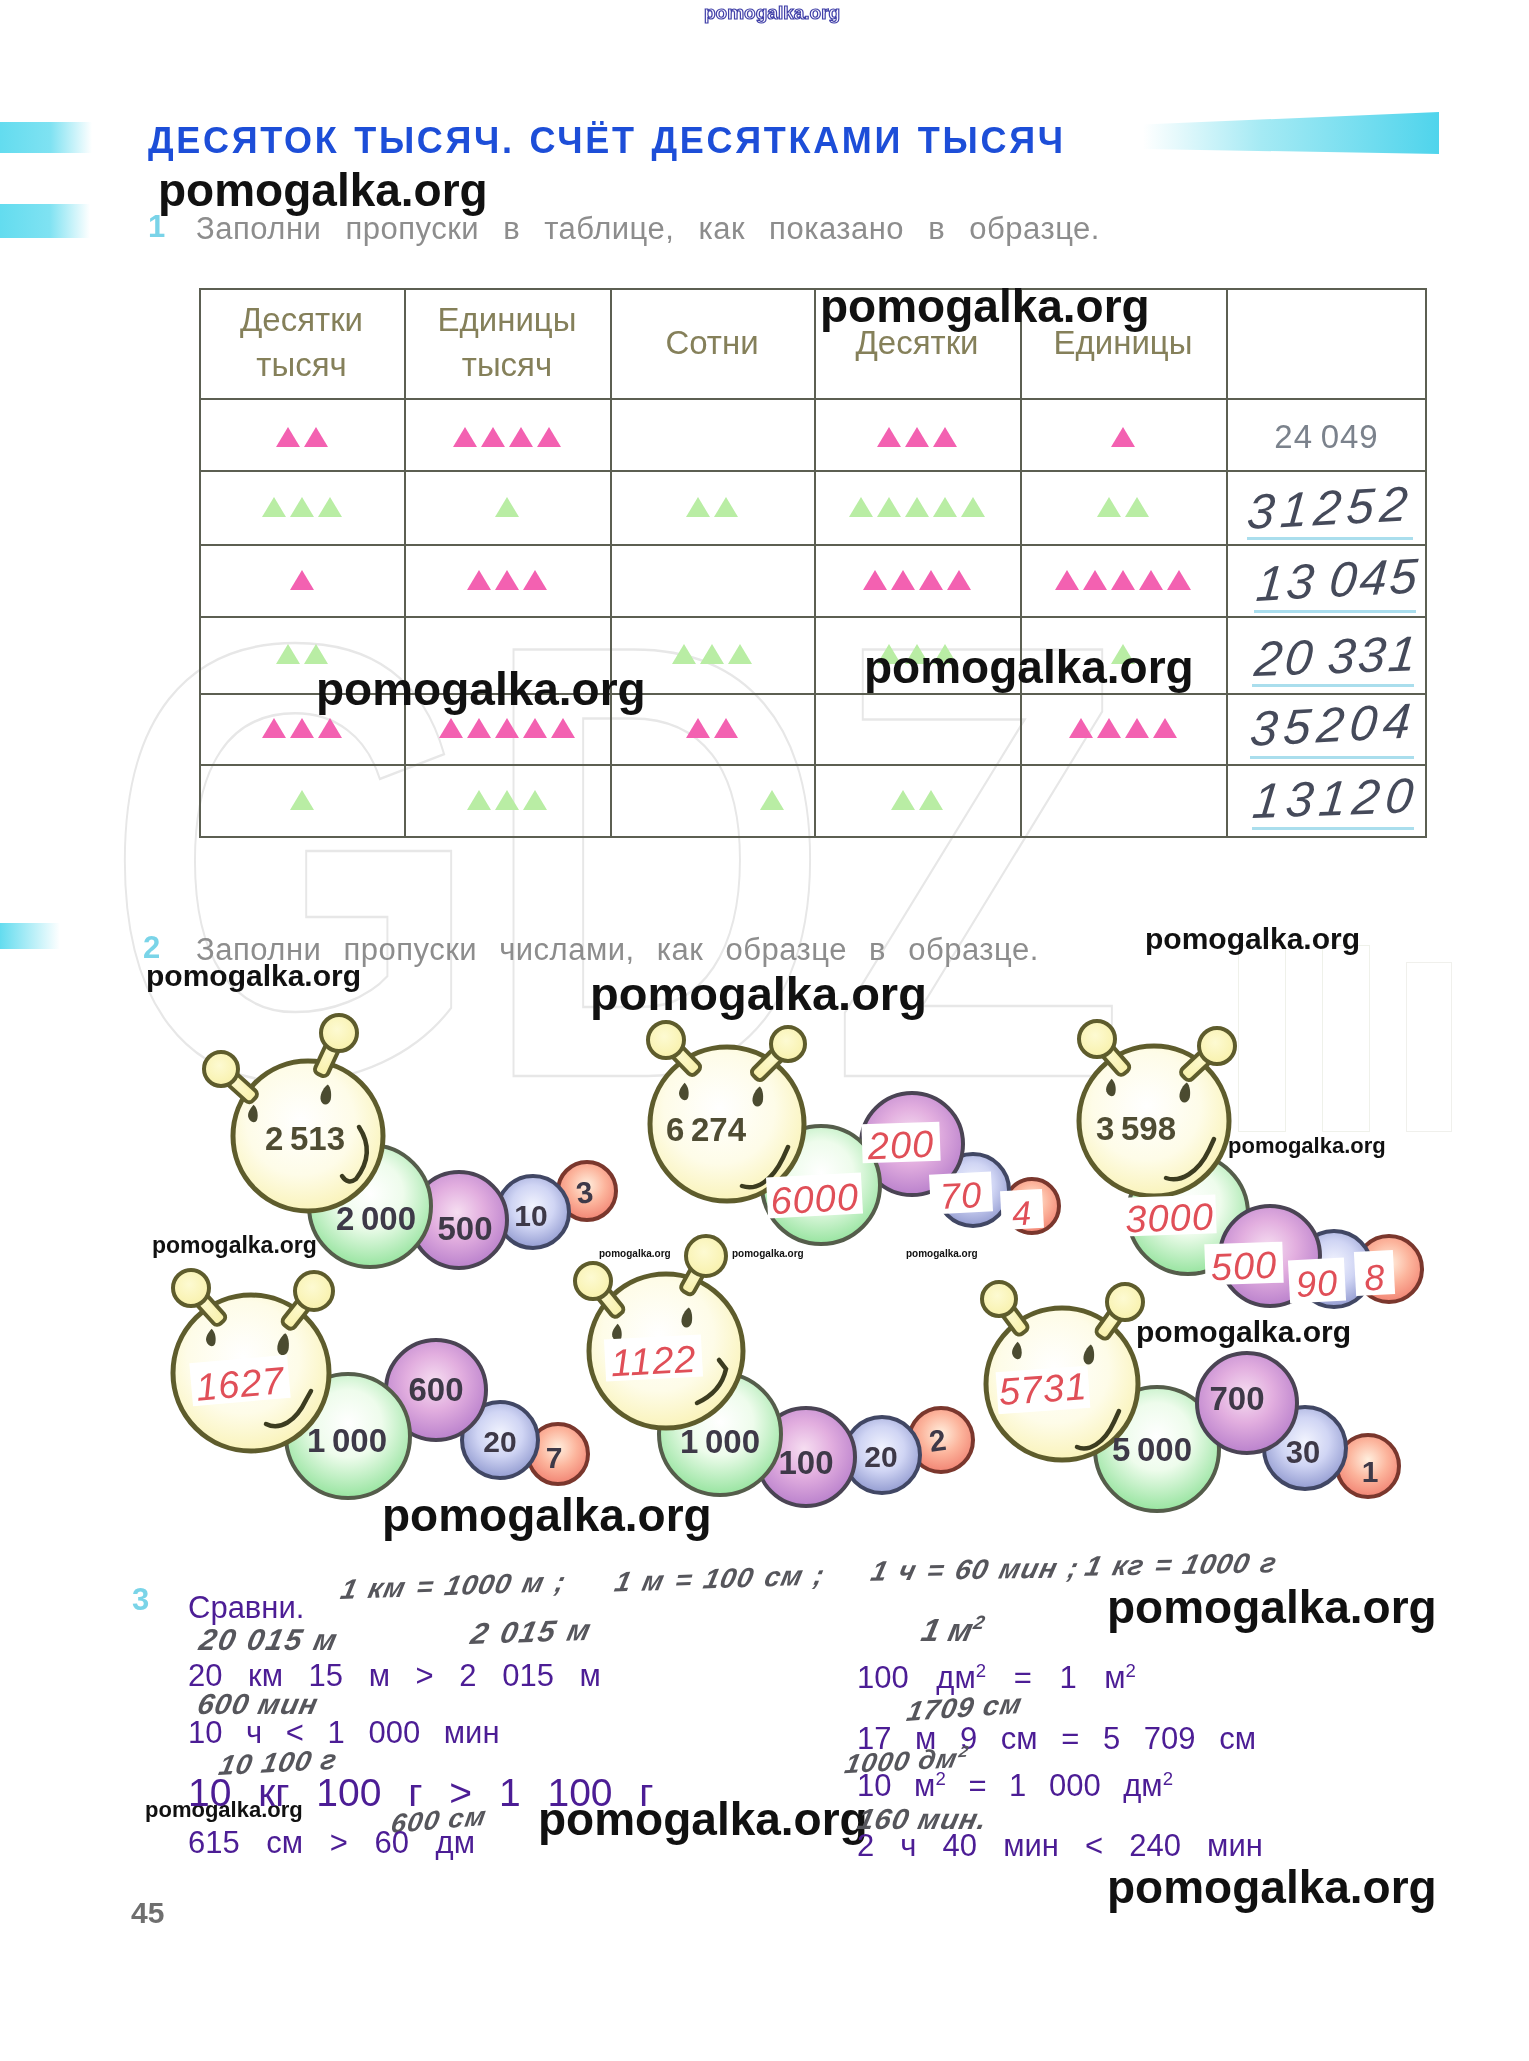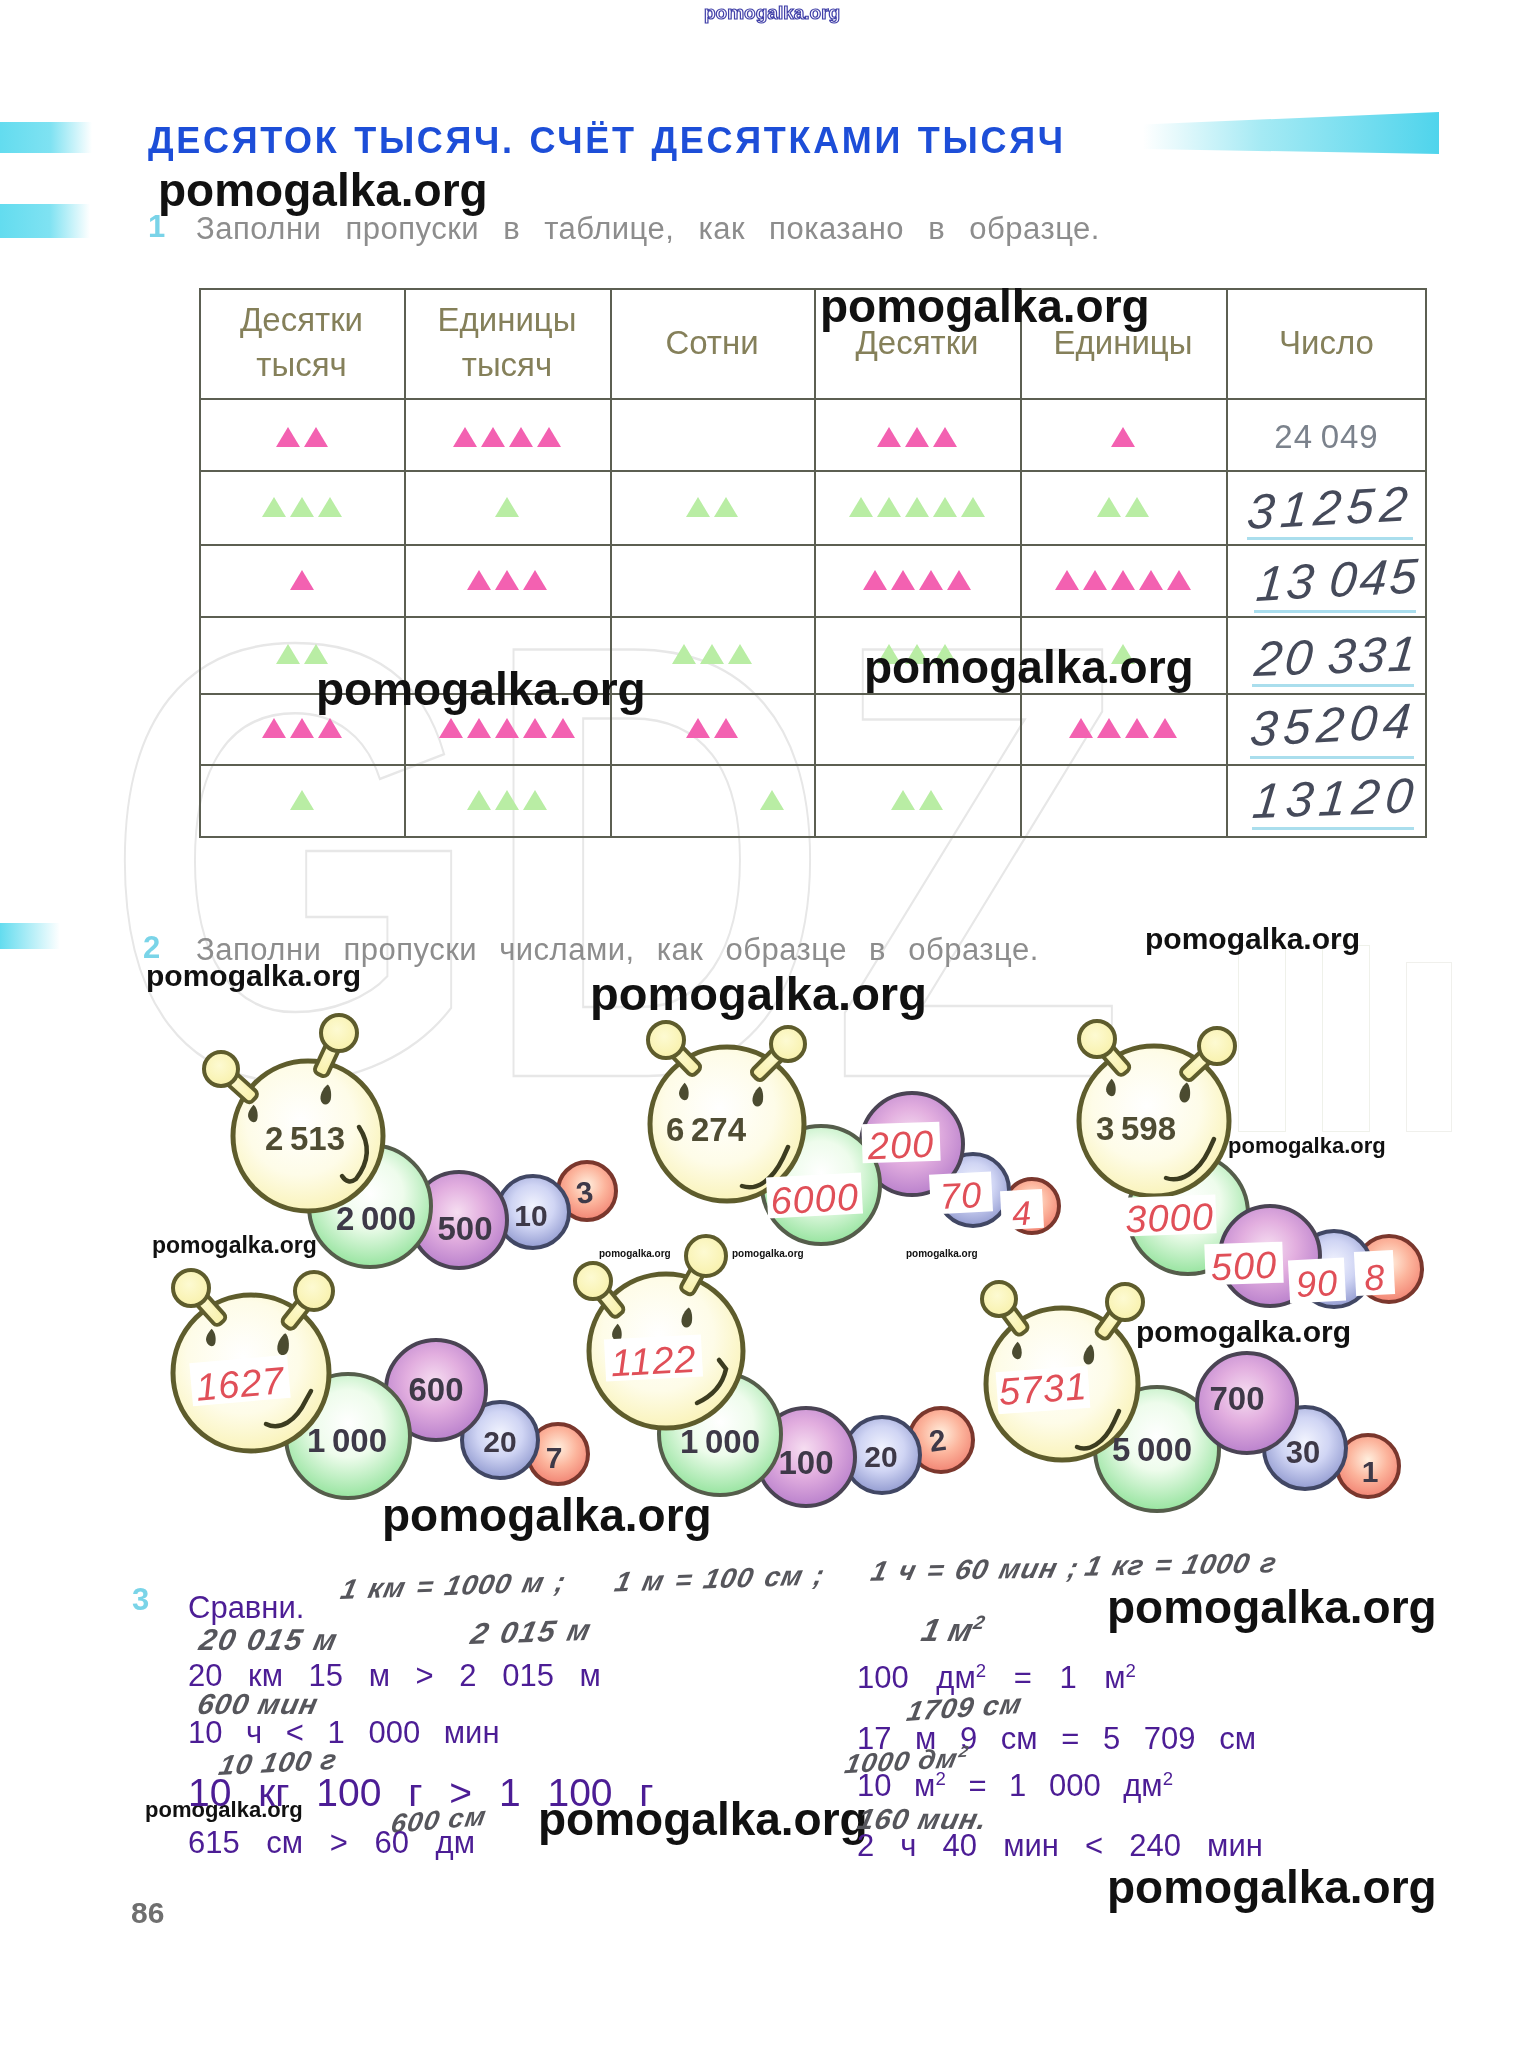--- a/index.html
+++ b/index.html
@@ -55,21 +55,20 @@
   <div class="vline" style="left:615px;top:0;height:550px;"></div>
   <div class="vline" style="left:821px;top:0;height:550px;"></div>
   <div class="vline" style="left:1027px;top:0;height:550px;"></div>
   <div class="vline" style="left:1226px;top:0;height:550px;"></div>
 
   <div class="cell" style="left:0;top:0;width:205px;height:110px;font-size:33px;color:#85805a;text-align:center;line-height:1.35;">Десятки<br>тысяч</div>
   <div class="cell" style="left:205px;top:0;width:206px;height:110px;font-size:33px;color:#85805a;text-align:center;line-height:1.35;">Единицы<br>тысяч</div>
   <div class="cell" style="left:411px;top:0;width:204px;height:110px;font-size:33px;color:#85805a;">Сотни</div>
   <div class="cell" style="left:615px;top:0;width:206px;height:110px;font-size:33px;color:#85805a;">Десятки</div>
   <div class="cell" style="left:821px;top:0;width:206px;height:110px;font-size:33px;color:#85805a;">Единицы</div>
-  <div class="cell" style="left:1027px;top:0;width:201px;height:110px;font-size:33px;color:#85805a;">Число</div>
 
   <div class="cell" style="left:0;top:116px;width:205px;height:66px;">
       <span class="tri tp"></span>
       <span class="tri tp"></span>
     </div>
   <div class="cell" style="left:205px;top:116px;width:206px;height:66px;">
       <span class="tri tp"></span>
       <span class="tri tp"></span>
       <span class="tri tp"></span>
       <span class="tri tp"></span>
@@ -443,13 +442,13 @@
 
 <div class="abs hwp" style="left:922px;top:1612px;font-size:32px;font-weight:bold;">1 м<sup>2</sup></div>
 <div class="prnt" style="left:857px;top:1660px;font-size:31px;word-spacing:19px;">100 дм<sup>2</sup> = 1 м<sup>2</sup></div>
 <div class="abs hwp" style="left:908px;top:1692px;font-size:28px;font-weight:bold;letter-spacing:1px;transform:skewX(-14deg) rotate(-4deg);">1709 см</div>
 <div class="prnt" style="left:857px;top:1721px;font-size:31px;word-spacing:15px;">17 м 9 см = 5 709 см</div>
 <div class="abs hwp" style="left:846px;top:1745px;font-size:27px;font-weight:bold;letter-spacing:1px;transform:skewX(-14deg) rotate(-3deg);">1000 дм<sup>2</sup></div>
 <div class="prnt" style="left:857px;top:1768px;font-size:31px;word-spacing:14px;">10 м<sup>2</sup> = 1 000 дм<sup>2</sup></div>
 <div class="abs hwp" style="left:858px;top:1803px;font-size:29px;font-weight:bold;letter-spacing:1px;">160 мин.</div>
 <div class="prnt" style="left:857px;top:1828px;font-size:31px;word-spacing:17.5px;">2 ч 40 мин &lt; 240 мин</div>
 
-<div class="abs" style="left:131px;top:1896px;font-size:30px;font-weight:bold;color:#6f6f6f;">86</div>
+<div class="abs" style="left:131px;top:1896px;font-size:30px;font-weight:bold;color:#6f6f6f;">45</div>
 
 </body></html>

